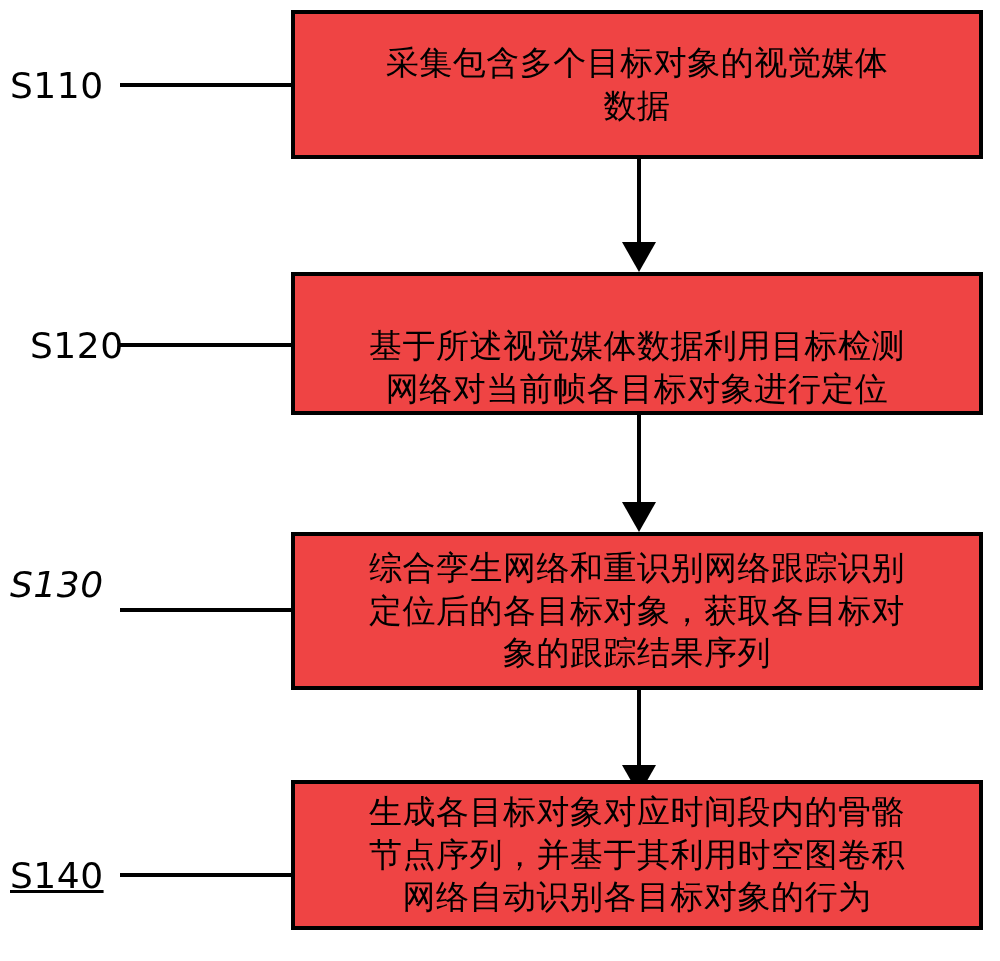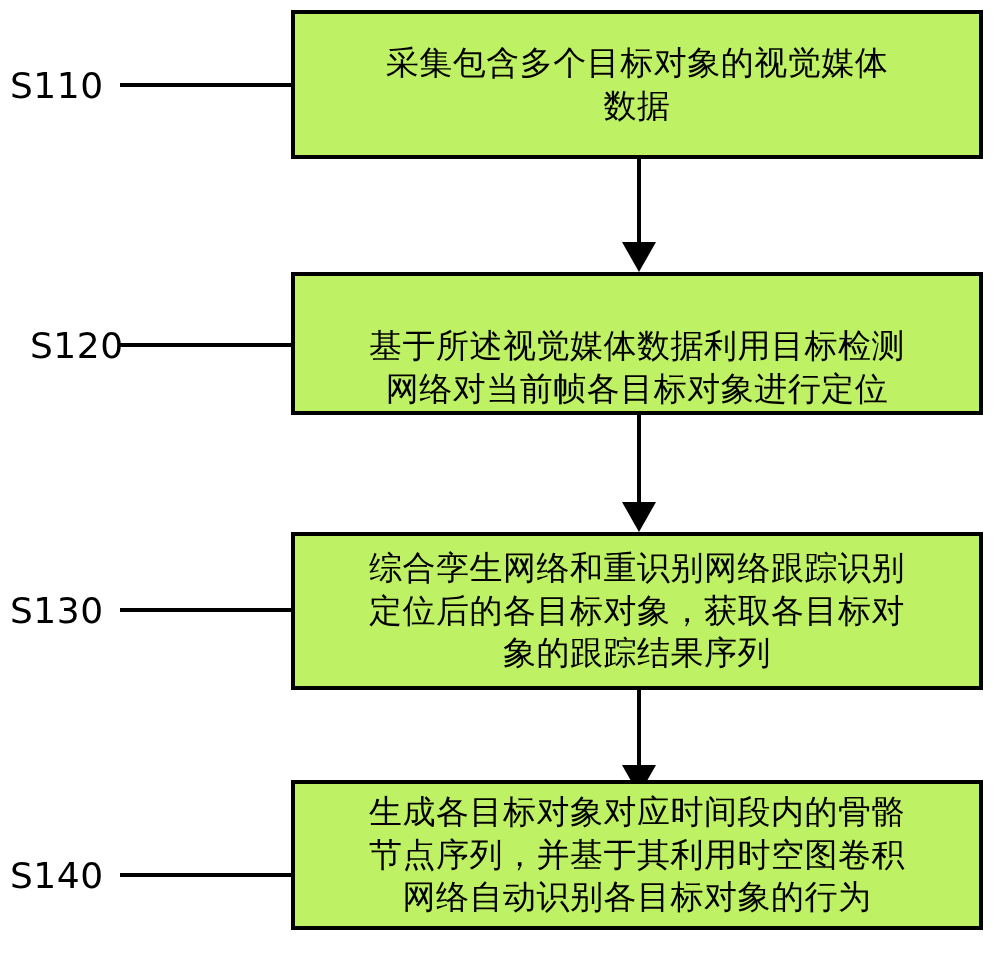--- a/index.html
+++ b/index.html
@@ -35,21 +35,21 @@
     position: absolute;
     height: 4px;
     background: #000000;
   }
 
   
   .proc-box {
     position: absolute;
     box-sizing: border-box;
     border: 4px solid #000000;
-    background: #bef264;
+    background: #ef4444;
     display: flex;
     align-items: center;
     justify-content: center;
   }
   .proc-text {
     font-family: "DejaVu Serif", "Liberation Serif", serif;
     font-size: 33px;
     line-height: 1.30;
     color: #000000;
     text-align: center;
@@ -102,34 +102,34 @@
   <div class="proc-box" style="left:291px; top:272px; width:692px; height:143px;align-items:flex-end;">
     <div class="proc-text">基于所述视觉媒体数据利用目标检测
 网络对当前帧各目标对象进行定位</div>
   </div>
 
   <div class="connector" style="left:622px; top:415px; height:117px;">
     <div class="shaft" style="height:87px;"></div>
     <div class="head" style="top:87px;"></div>
   </div>
 
-  <div class="step-label" style="left:10px; top:593px;">S130</div>
+  <div class="step-label" style="left:10px; top:567px;font-style:italic;">S130</div>
   <div class="leader-line" style="left:120px; top:608px; width:172px;"></div>
   <div class="proc-box" style="left:291px; top:532px; width:692px; height:158px;align-items:center;">
     <div class="proc-text">综合孪生网络和重识别网络跟踪识别
 定位后的各目标对象，获取各目标对
 象的跟踪结果序列</div>
   </div>
 
   <div class="connector" style="left:622px; top:690px; height:105px;">
     <div class="shaft" style="height:75px;"></div>
     <div class="head" style="top:75px;"></div>
   </div>
 
-  <div class="step-label" style="left:10px; top:858px;">S140</div>
+  <div class="step-label" style="left:10px; top:858px;text-decoration:underline;">S140</div>
   <div class="leader-line" style="left:120px; top:873px; width:172px;"></div>
   <div class="proc-box" style="left:291px; top:780px; width:692px; height:150px;">
     <div class="proc-text">生成各目标对象对应时间段内的骨骼
 节点序列，并基于其利用时空图卷积
 网络自动识别各目标对象的行为</div>
   </div>
 
 </div>
 
 </body></html>

